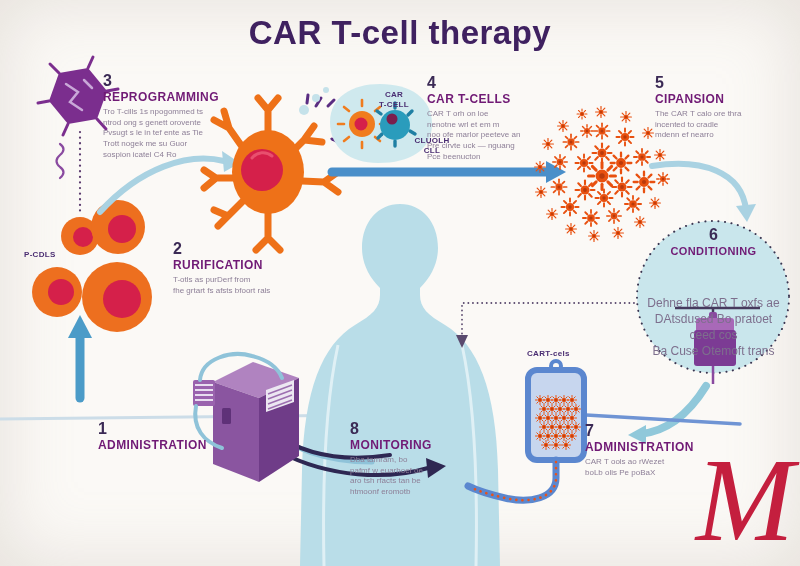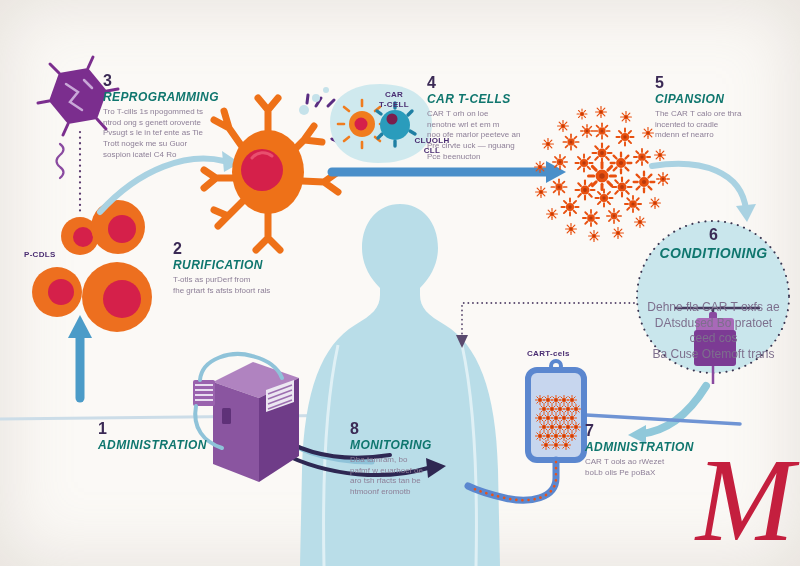--- a/index.html
+++ b/index.html
@@ -9,24 +9,24 @@
     box-shadow:inset 0 0 70px rgba(185,172,160,.32);
     font-family:"Liberation Sans", sans-serif;
   }
   svg{position:absolute;left:0;top:0;}
   .title{
     position:absolute;left:0;top:14px;width:800px;margin:0;
     text-align:center;font-size:33px;font-weight:700;color:#3f2160;letter-spacing:.5px;
   }
   .step{position:absolute;}
   .step .num{font-size:16px;font-weight:700;color:#3b2a55;line-height:1.1;}
-  .step .head{font-size:12px;font-weight:700;color:#0f766e;letter-spacing:.4px;margin:1px 0 3px 0;line-height:1.15;font-style:italic;}
+  .step .head{font-size:12px;font-weight:700;color:#701a75;letter-spacing:.4px;margin:1px 0 3px 0;line-height:1.15;}
   .step .body{font-size:8px;line-height:1.32;color:#8d7f97;white-space:pre-line;}
   .step.center{text-align:center;}
-  .step.center .head{font-size:14px;}
+  .step.center .head{font-size:11px;}
   .step.center .body{font-size:12px;color:#7d6f8d;margin-top:39px;}
   .mini-label{
     position:absolute;font-size:8px;font-weight:700;color:#4a2d72;
     line-height:1.2;white-space:pre-line;letter-spacing:.3px;text-align:center;
   }
   .mini-label.centered{text-align:center;margin-left:36px;}
   .logo{
     position:absolute;left:690px;top:442px;width:110px;height:122px;
     font-family:"Liberation Serif", serif;font-style:italic;font-weight:400;
     font-size:118px;line-height:118px;color:#c41f3e;text-align:center;
@@ -297,20 +297,21 @@
       <line x1="195" y1="385" x2="213" y2="385"></line>
           <line x1="195" y1="390" x2="213" y2="390"></line>
       <line x1="195" y1="395" x2="213" y2="395"></line>
           <line x1="195" y1="400" x2="213" y2="400"></line>
     </g>
     <path d="M200,380 C202,358 232,350 252,356 C268,360 278,368 282,378" stroke="#8fc3d9" stroke-width="4" stroke-linecap="round" fill="none"></path>
     <path d="M196,406 C192,428 204,442 222,448" stroke="#8fc3d9" stroke-width="4" stroke-linecap="round" fill="none"></path>
   </g>
 </svg>
 
+<h1 class="title">CAR T-cell therapy</h1>
 
 <div class="step" style="left:98px;top:420px;width:130px;">
   <div class="num">1</div>
   <div class="head">ADMINISTRATION</div>
 </div>
 
 <div class="step" style="left:173px;top:240px;width:120px;">
   <div class="num">2</div>
   <div class="head">RURIFICATION</div>
   <div class="body">T-otls as purDerf from

